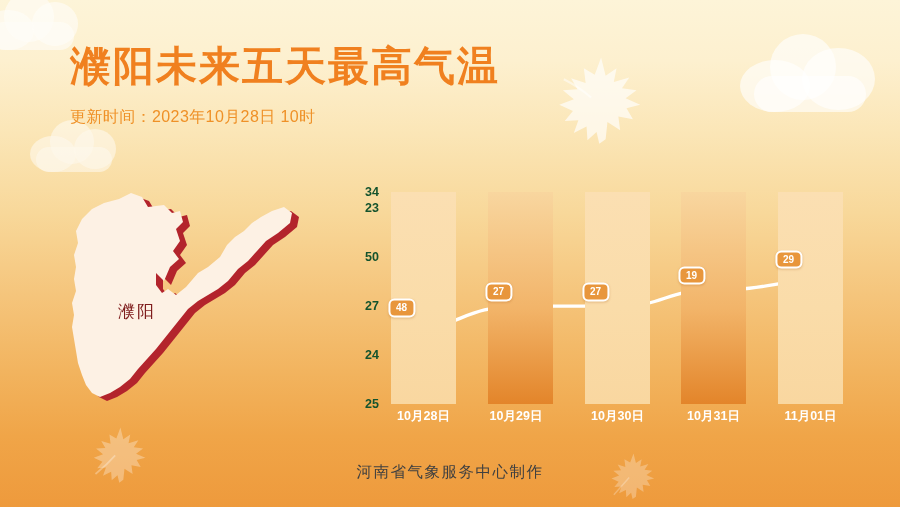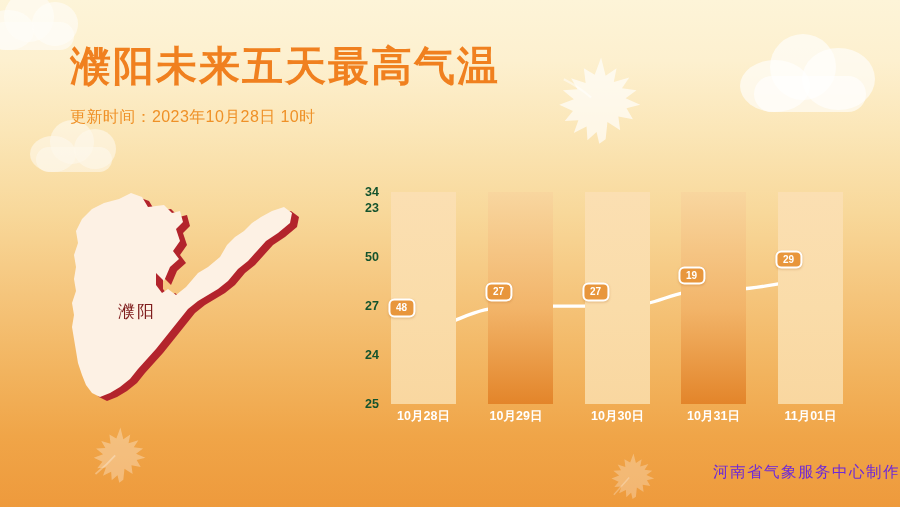--- a/index.html
+++ b/index.html
@@ -103,21 +103,21 @@
     color:#ffffff; font-size:10px; font-weight:bold;
     padding:1px 6px 2px 6px;
     line-height:1.15;
     transform:translate(-50%,-100%);
     box-shadow:0 1px 2px rgba(160,80,10,0.18);
   }
 
   
   .footer {
     position:absolute; left:0; right:0; top:462px;
-    text-align:right; font-size:15.5px; color:#6d28d9;
+    text-align:center; font-size:15.5px; color:#404040;
     letter-spacing:1.5px;
   }
 </style>
 </head>
 <body>
 
 <div class="deco" id="cloud-tl">
   <div class="cloud-shape c1"></div>
     <div class="cloud-shape c2"></div>
   <div class="cloud-shape c3"></div>

